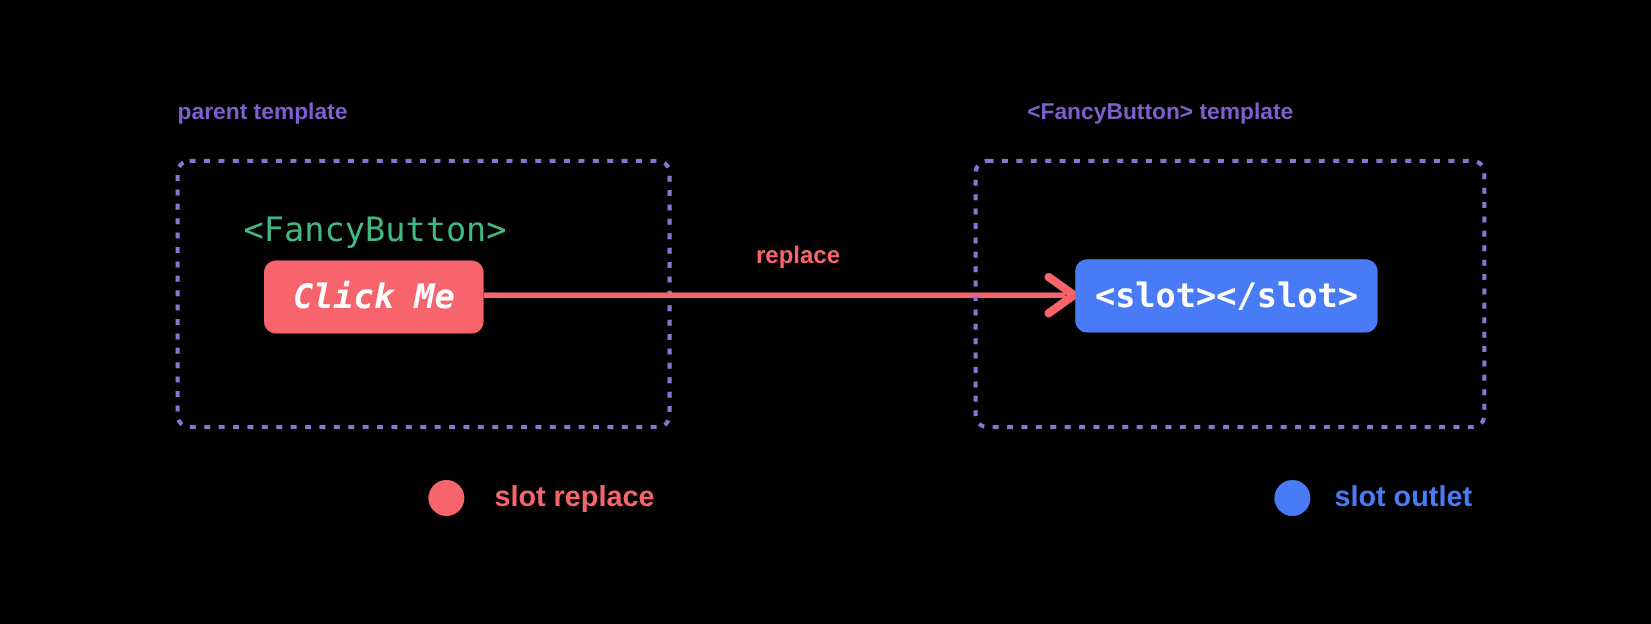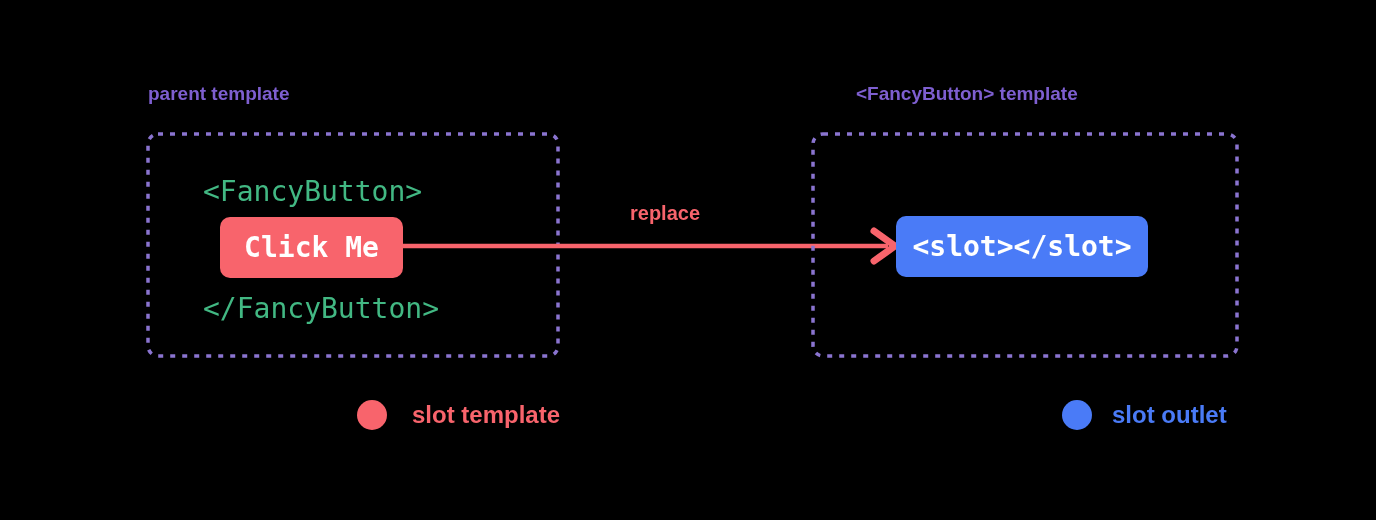--- a/index.html
+++ b/index.html
@@ -79,40 +79,39 @@
 <div class="canvas">
 
   <div class="box-title" style="left:148px; top:84px;">parent template</div>
 
   <svg class="dashed-box" style="left:146px; top:132px;" width="414" height="226">
     <rect x="2" y="2" width="410" height="222" rx="10" ry="10" fill="none" stroke="#8a74d0" stroke-width="3.5" stroke-dasharray="5 7"></rect>
   </svg>
 
   <div class="code" style="left:203px; top:178px;">&lt;FancyButton&gt;</div>
 
-  <div class="chip chip-red" style="left:220px; top:217px; width:183px;">Click Me</div>
+  <div class="chip chip-red" style="left:220px; top:217px; width:183px;font-style:italic;">Click Me</div>
 
-  <div class="code" style="left:203px; top:295px;">&lt;/FancyButton&gt;</div>
 
   <div class="arrow-label">replace</div>
 
   <svg class="arrow-svg" width="500" height="40">
     <line x1="3" y1="20" x2="488" y2="20" stroke="#f8646c" stroke-width="4.5"></line>
     <path d="M474 5 L495 20 L474 35" fill="none" stroke="#f8646c" stroke-width="7" stroke-linecap="round" stroke-linejoin="round"></path>
   </svg>
 
   <div class="box-title" style="left:828px; top:84px;margin-left:28px;">&lt;FancyButton&gt; template</div>
 
   <svg class="dashed-box" style="left:811px; top:132px;" width="428" height="226">
     <rect x="2" y="2" width="424" height="222" rx="10" ry="10" fill="none" stroke="#8a74d0" stroke-width="3.5" stroke-dasharray="5 7"></rect>
   </svg>
 
 
   <div class="chip chip-blue" style="left:896px; top:216px; width:252px;">&lt;slot&gt;&lt;/slot&gt;</div>
 
 
   <div class="legend-dot dot-red" style="left:357px; top:400px;"></div>
-  <div class="legend-label legend-red" style="left:412px; top:403px;">slot template</div>
+  <div class="legend-label legend-red" style="left:412px; top:403px;">slot replace</div>
 
   <div class="legend-dot dot-blue" style="left:1062px; top:400px;"></div>
   <div class="legend-label legend-blue" style="left:1112px; top:403px;">slot outlet</div>
 
 </div>
 
 </body></html>

